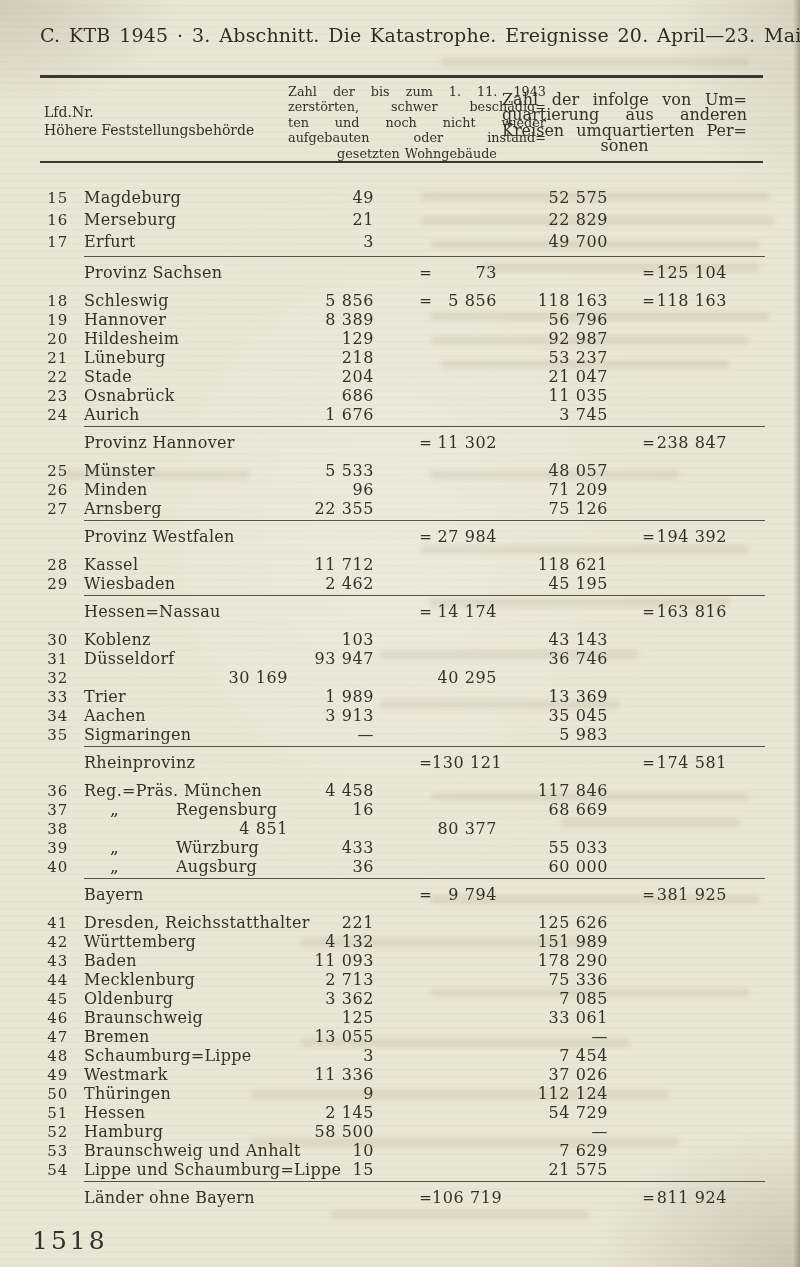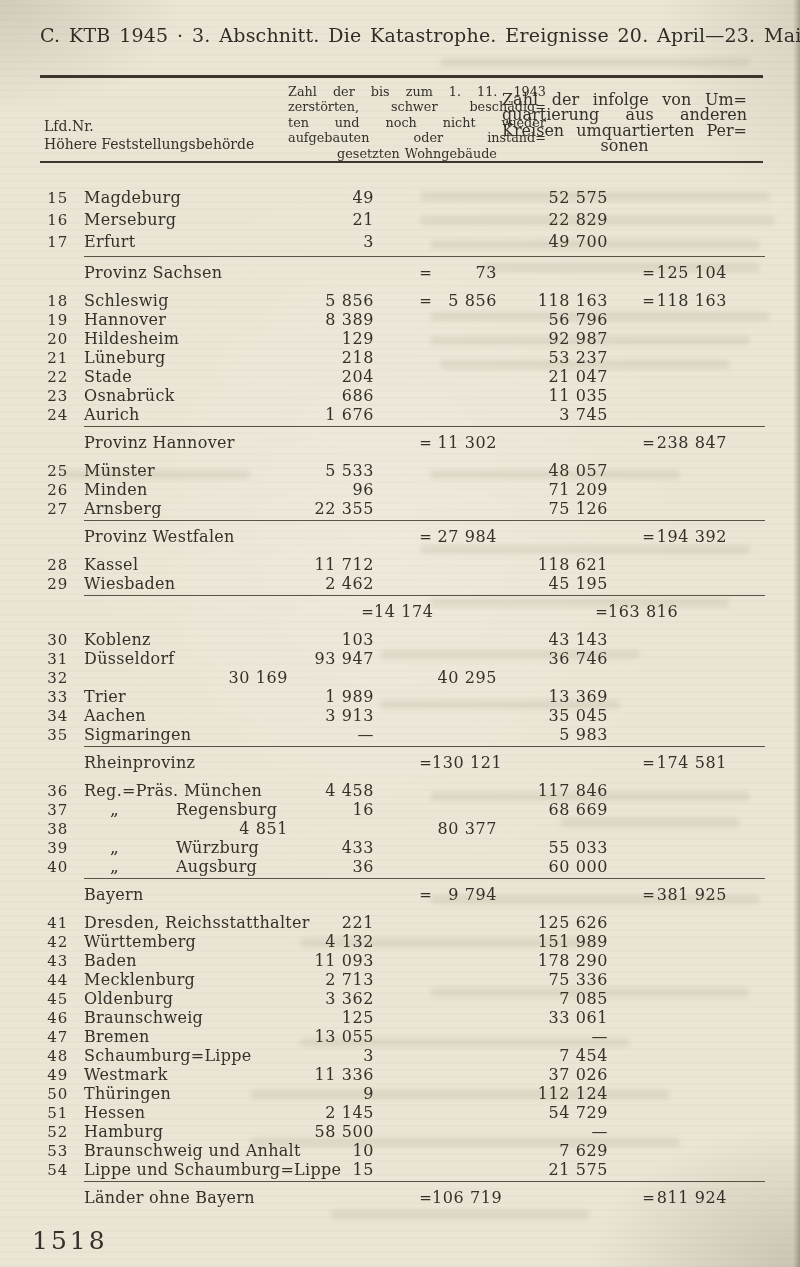--- a/index.html
+++ b/index.html
@@ -24,21 +24,21 @@
     position:absolute;left:40px;top:24px;width:725px;
     font-size:19px;letter-spacing:.2px;word-spacing:2.5px;white-space:nowrap;
     color:#302d26;
   }
   
   .table{position:absolute;left:40px;top:75px;width:723px;}
   .thead{
     position:relative;height:83px;
     border-top:3px solid #3b372d;border-bottom:2px solid #3b372d;
   }
-  .h1{position:absolute;left:4px;bottom:8px;font-size:14px;line-height:18px;white-space:nowrap;}
+  .h1{position:absolute;left:4px;bottom:22px;font-size:14px;line-height:18px;white-space:nowrap;}
   .h2{position:absolute;left:248px;top:6px;width:258px;font-size:12.8px;line-height:15.4px;}
   .h3{position:absolute;left:462px;top:14px;width:245px;font-size:16px;line-height:15.4px;}
   .hl{text-align:justify;text-align-last:justify;word-spacing:1px;white-space:nowrap;}
   .hl.last{text-align:center;text-align-last:center;}
   
   .rows{padding-top:25px;}
   .row{
     display:grid;
     grid-template-columns:28px 220px 86px 58px 65px 111px 47px 72px;
     align-items:baseline;height:19px;font-size:16px;line-height:19px;
@@ -288,20 +288,21 @@
           <div class="c b">2 462</div>
           <div class="c eq"></div>
           <div class="c bs"></div>
           <div class="c p">45 195</div>
           <div class="c eq"></div>
           <div class="c ps"></div>
         </div>
         <div class="hr"></div>
         <div class="row subtotal">
           <div class="c num"></div>
+          <div class="c name">Hessen=Nassau</div>
           <div class="c b"></div>
           <div class="c eq">=</div>
           <div class="c bs">14 174</div>
           <div class="c p"></div>
           <div class="c eq">=</div>
           <div class="c ps">163 816</div>
         </div>
         <div class="row">
           <div class="c num">30</div>
           <div class="c name">Koblenz</div>

